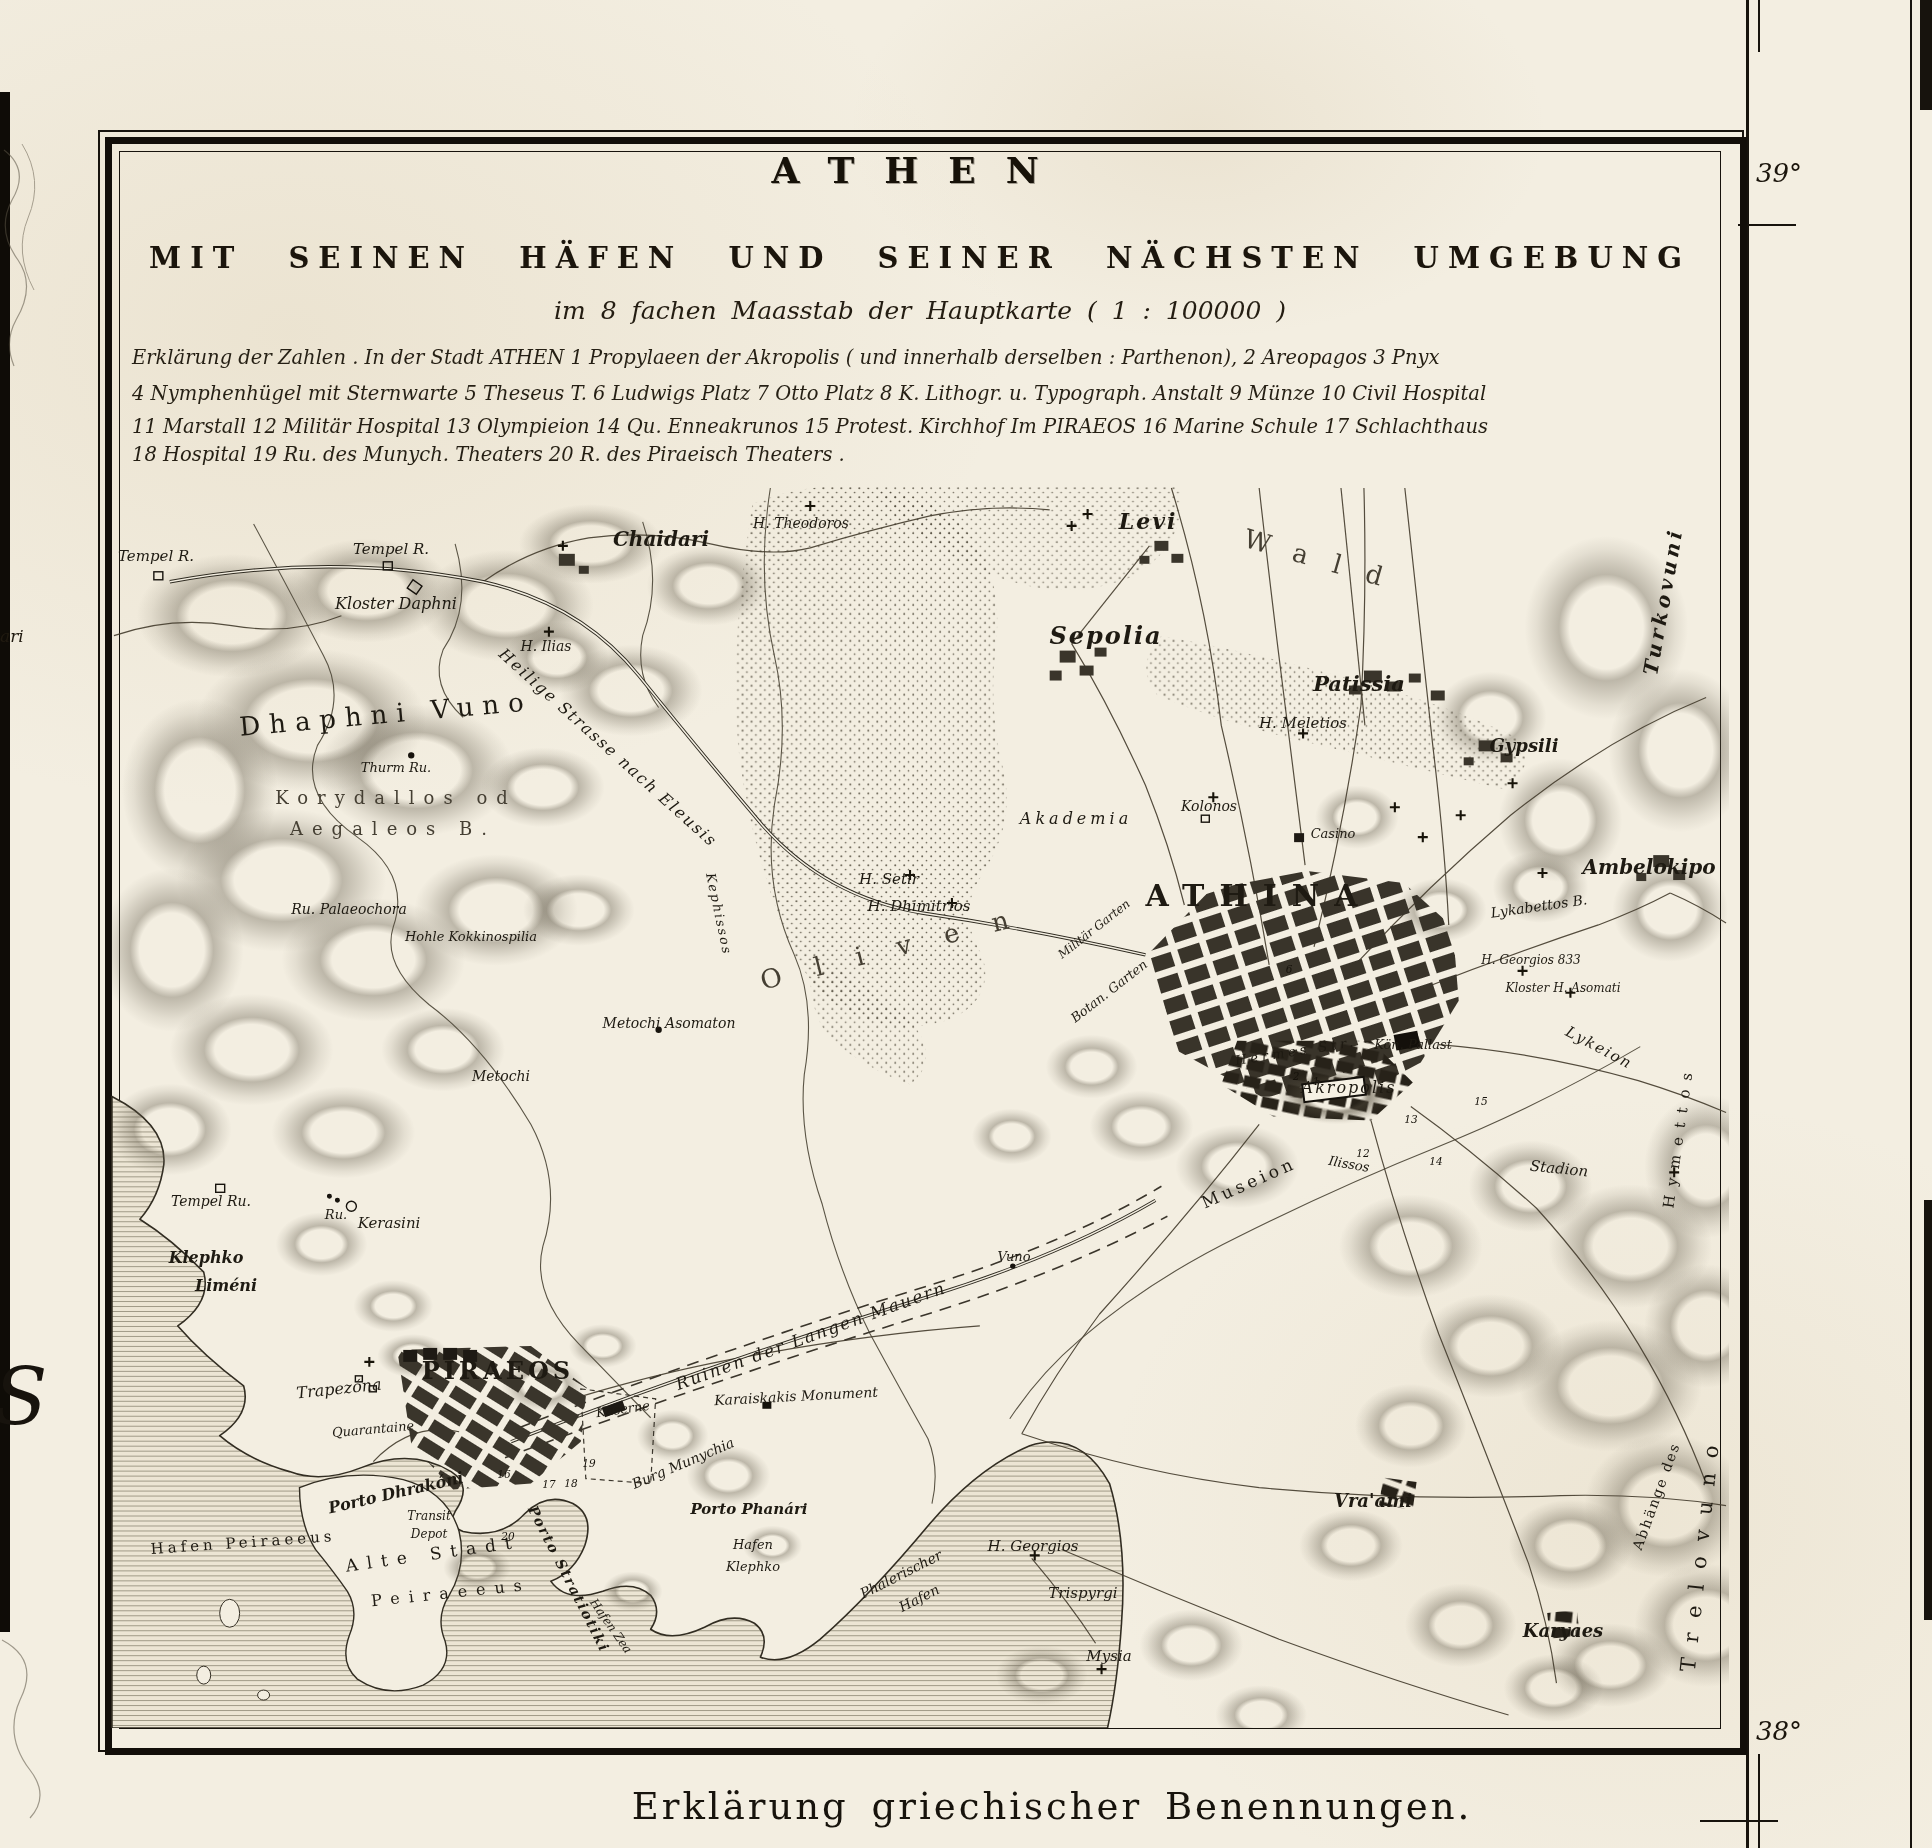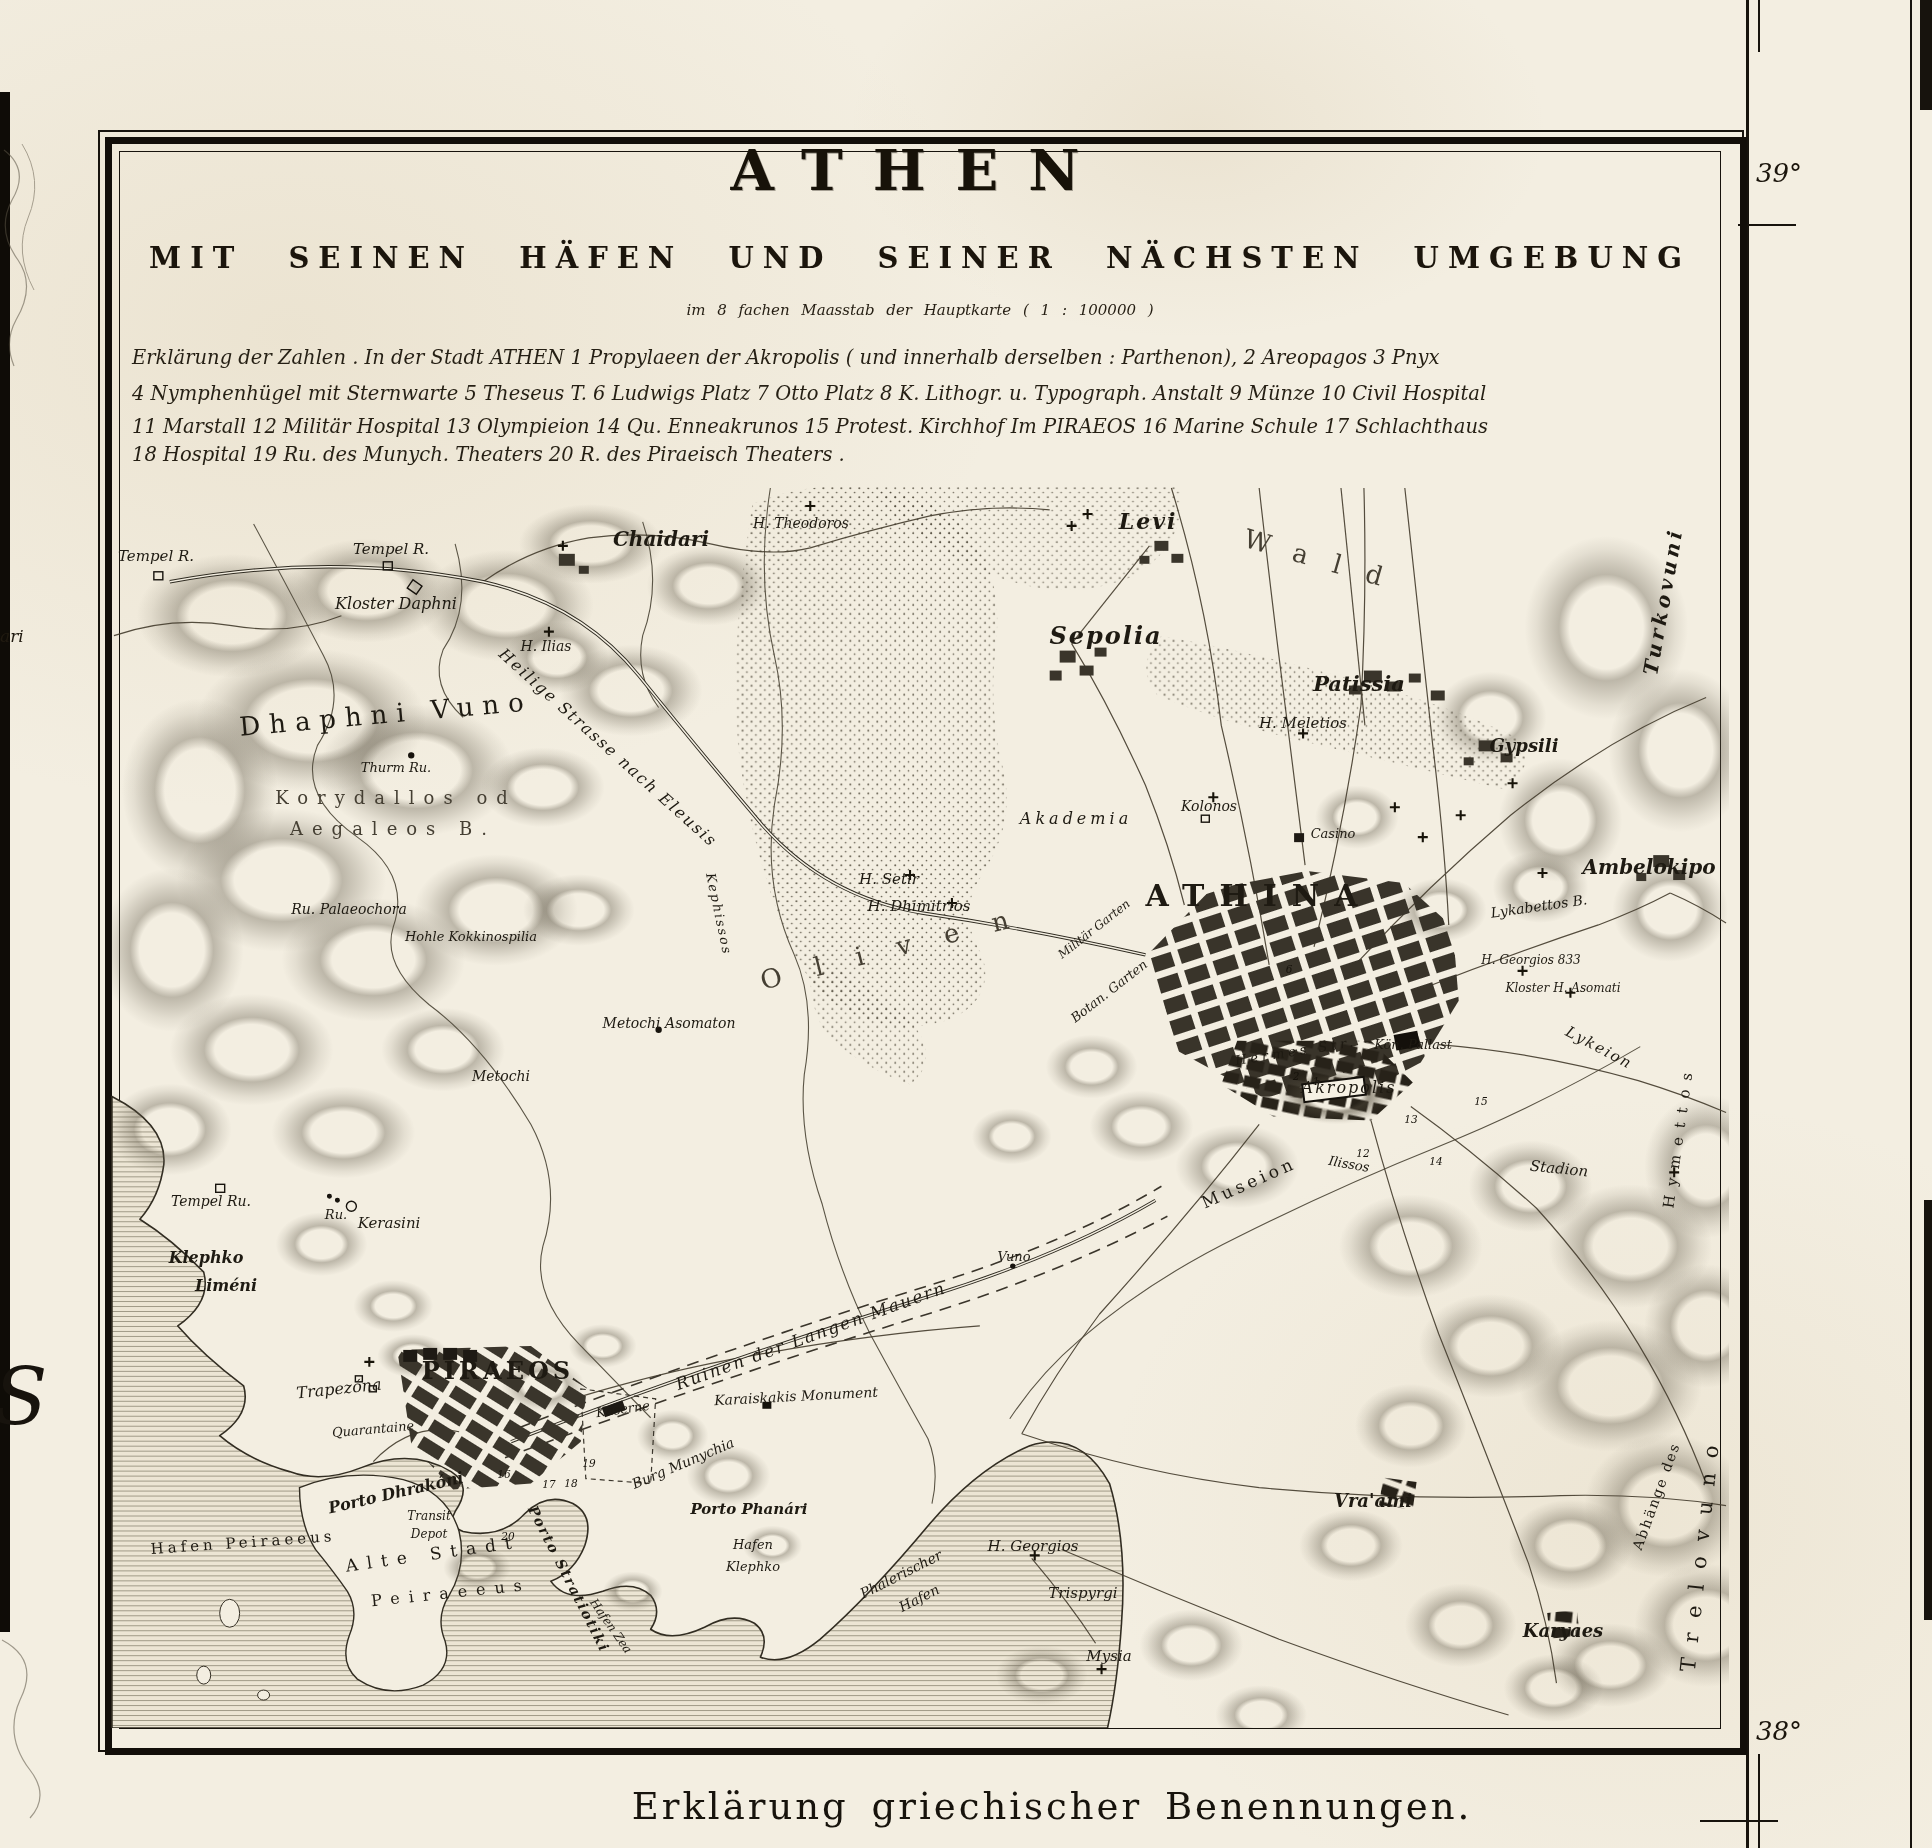--- a/index.html
+++ b/index.html
@@ -12,23 +12,23 @@
       radial-gradient(500px 300px at 62% 7%, rgba(190,165,120,.15), transparent 70%),
       #f3eee1;
   }
   
   .frame{position:absolute;pointer-events:none;}
   #frame-outer{left:98px;top:130px;width:1642px;height:1618px;border:2px solid #17130d;}
   #frame-thick{left:105px;top:137px;width:1628px;height:1604px;border:7px solid #120e09;}
   #frame-inner{left:119px;top:151px;width:1600px;height:1576px;border:1.5px solid #17130d;}
   
   .ttl{position:absolute;transform:translate(-50%,-50%);white-space:nowrap;}
-  #main-title{left:920px;top:170px;font-size:56px;font-weight:bold;letter-spacing:30px;color:#171209;text-shadow:1px 1px 0 rgba(23,18,9,.35);}
+  #main-title{left:920px;top:170px;font-size:36px;font-weight:bold;letter-spacing:30px;color:#171209;text-shadow:1px 1px 0 rgba(23,18,9,.35);}
   #sub-title{left:920px;top:258px;font-size:29px;font-weight:bold;letter-spacing:9px;word-spacing:26px;color:#1b150c;}
-  #scale-note{left:920px;top:310px;font-size:15px;font-style:italic;word-spacing:7px;color:#241d12;}
+  #scale-note{left:920px;top:310px;font-size:25px;font-style:italic;word-spacing:7px;color:#241d12;}
   .legend-line{position:absolute;left:132px;width:1570px;font-size:19.5px;font-style:italic;white-space:nowrap;color:#251f14;}
   
   #map{position:absolute;left:111px;top:486px;width:1618px;height:1242px;overflow:hidden;}
   #map svg{position:absolute;left:0;top:0;}
   .lbl{position:absolute;transform:translate(-50%,-50%);font-family:"DejaVu Serif","Liberation Serif",serif;
        font-style:italic;color:#1e1a12;white-space:nowrap;line-height:1;}
   .up{font-style:normal;}
   .b{font-weight:bold;}
   .light{color:#453f33;}
   .t12{font-size:12px}.t13{font-size:13px}.t14{font-size:14px}.t15{font-size:15px}

